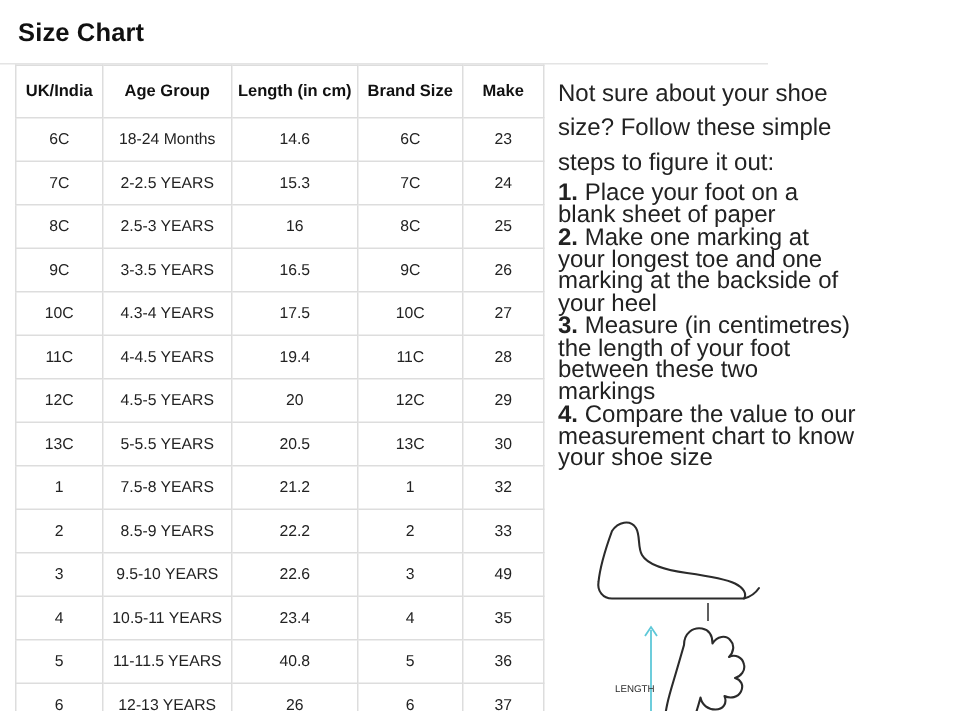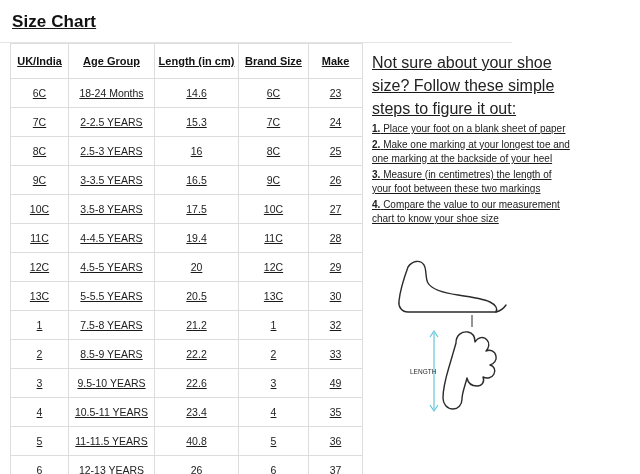--- a/index.html
+++ b/index.html
@@ -12,21 +12,20 @@
     background: #ffffff;
     font-family: "Liberation Sans", sans-serif;
     color: #1a1a1a;
     overflow: hidden;
   }
   .page {
     position: relative;
     width: 512px;
     height: 474px;
     box-sizing: border-box;
-    text-decoration: underline;
   }
   .title {
     font-size: 17px;
     font-weight: bold;
     color: #111111;
     padding: 12px 0 10px 12px;
     letter-spacing: 0.1px;
   }
   .title-rule {
     height: 1px;
@@ -75,21 +74,21 @@
     padding: 8px 10px 0 10px;
     box-sizing: border-box;
   }
   .intro {
     font-size: 16px;
     line-height: 23px;
     color: #222222;
     margin-bottom: 2px;
   }
   .step {
-    font-size: 10px;
+    font-size: 16px;
     line-height: 14.5px;
     color: #222222;
     margin-top: 1px;
   }
   .step b {
     font-weight: bold;
   }
   .figure {
     margin-top: 18px;
     display: flex;
@@ -151,21 +150,21 @@
           </tr>
           <tr>
             <td>9C</td>
             <td>3-3.5 YEARS</td>
             <td>16.5</td>
             <td>9C</td>
             <td>26</td>
           </tr>
           <tr>
             <td>10C</td>
-            <td>3.5-8 YEARS</td>
+            <td>4.3-4 YEARS</td>
             <td>17.5</td>
             <td>10C</td>
             <td>27</td>
           </tr>
           <tr>
             <td>11C</td>
             <td>4-4.5 YEARS</td>
             <td>19.4</td>
             <td>11C</td>
             <td>28</td>

